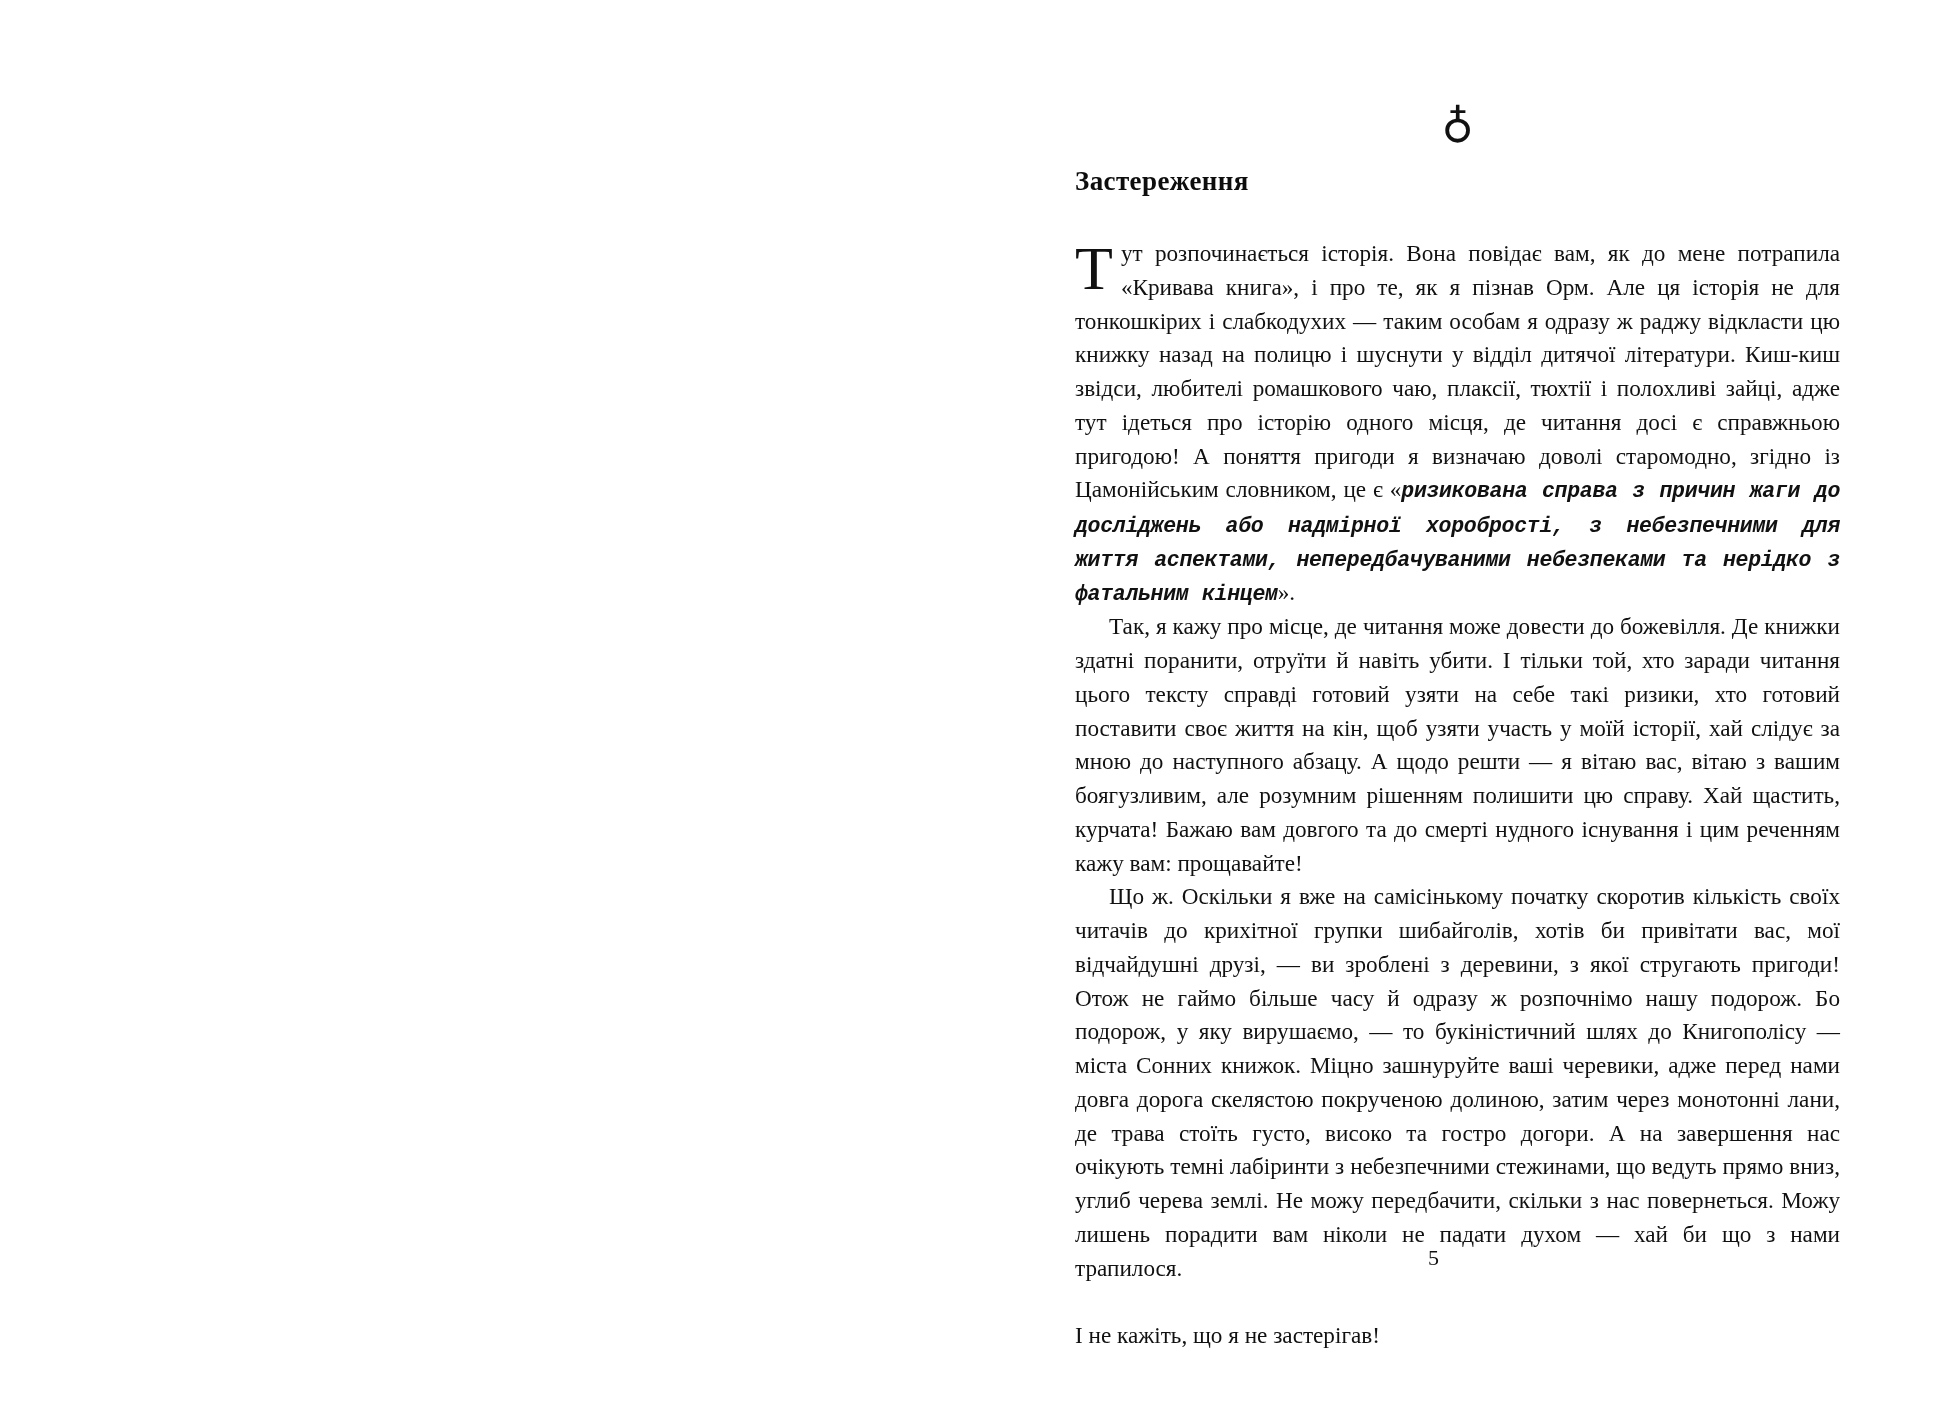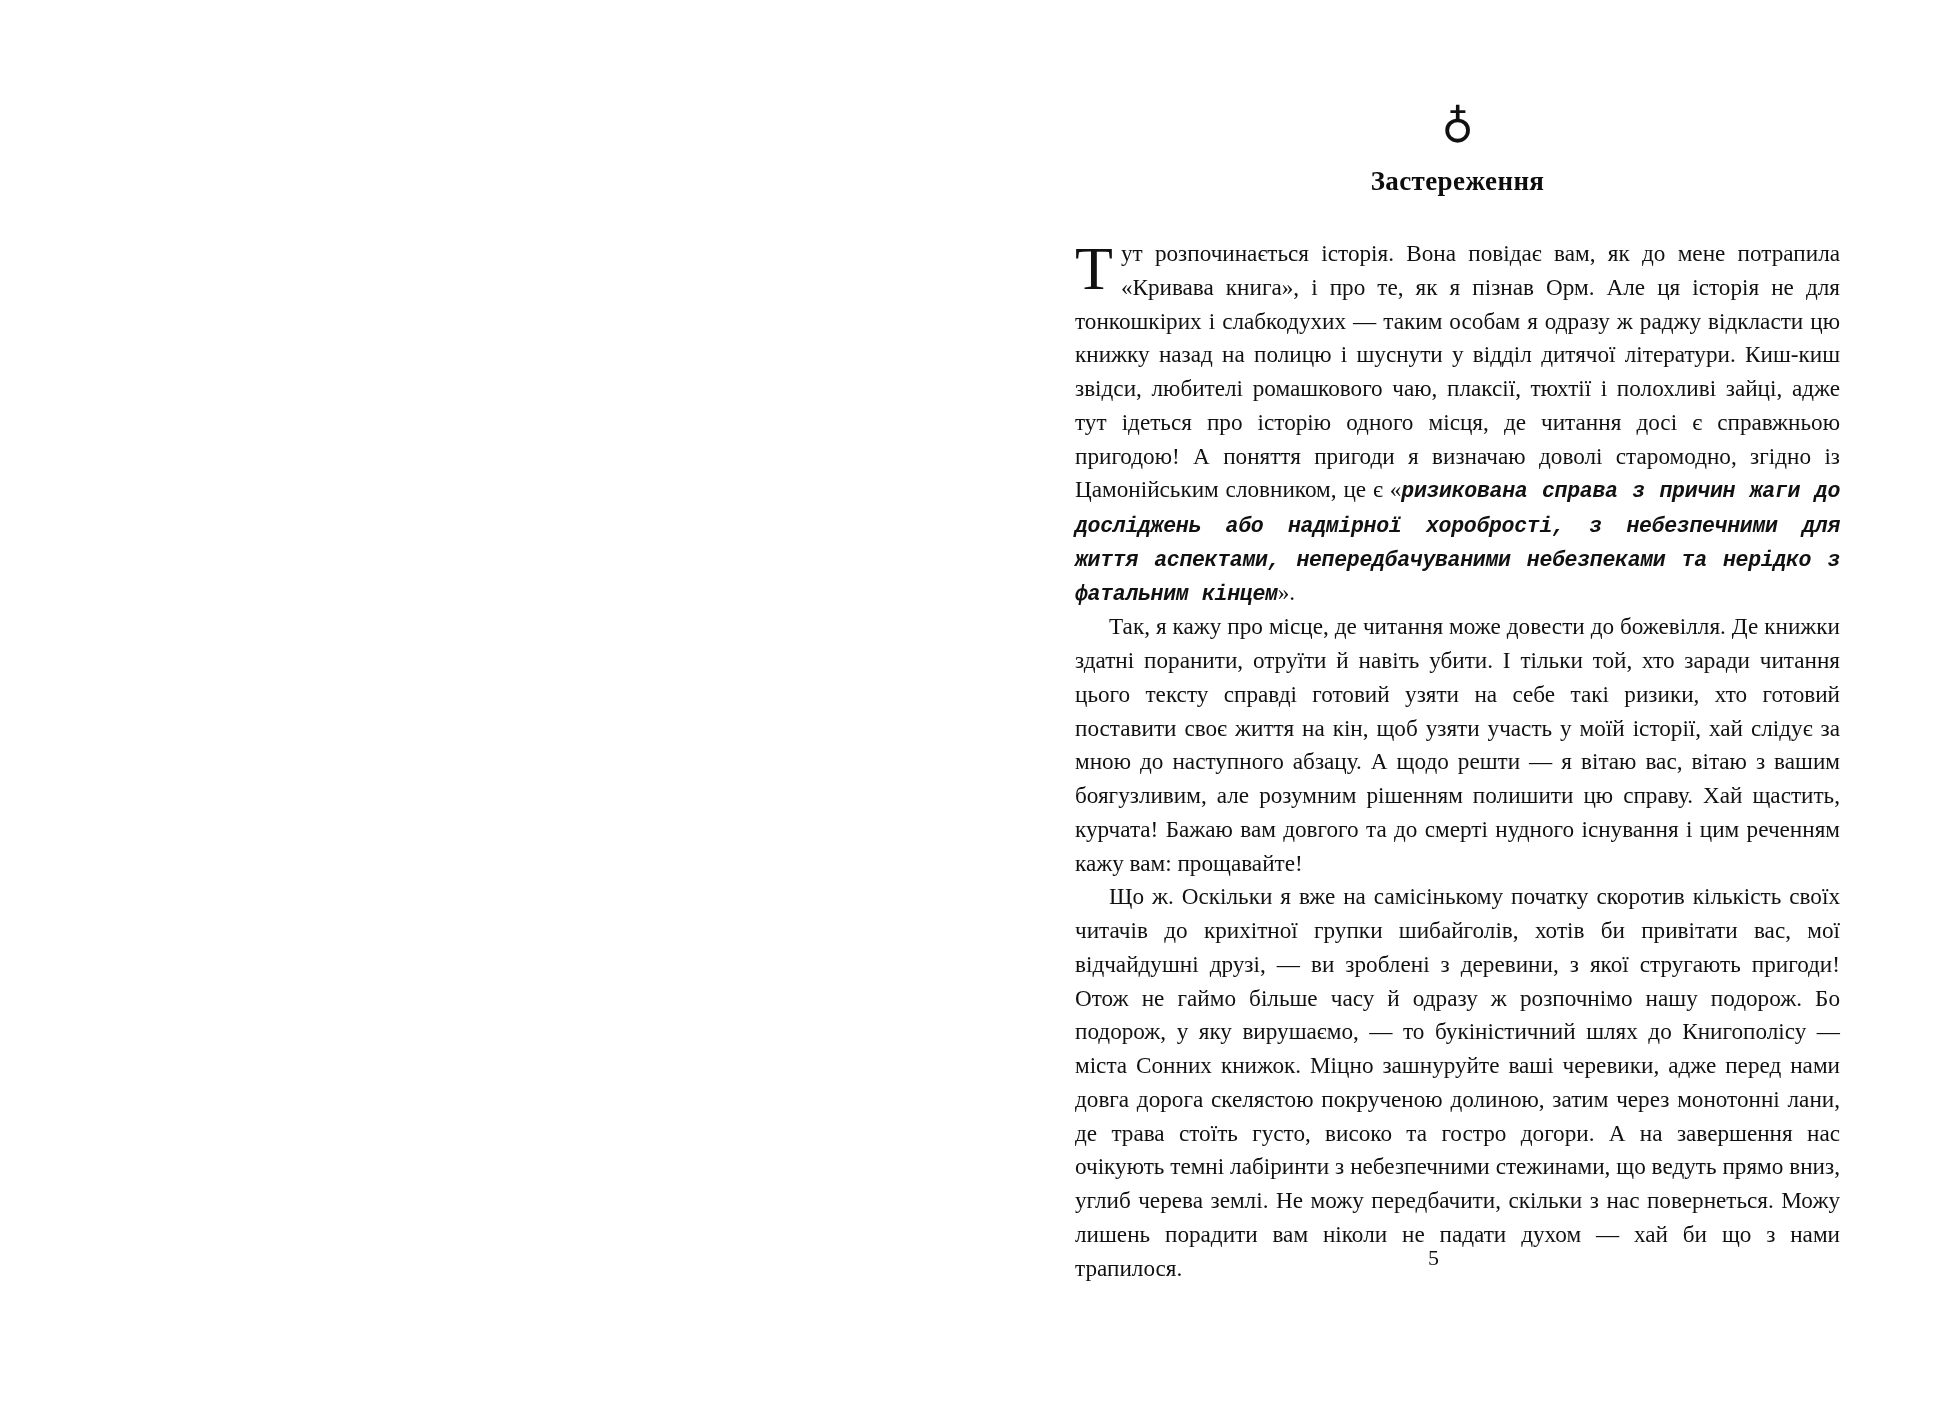--- a/index.html
+++ b/index.html
@@ -36,21 +36,21 @@
   .ornament {
     text-align: center;
     font-size: 44px;
     line-height: 1;
     color: #111111;
     margin: 0 0 22px 0;
     font-family: "DejaVu Serif", serif;
   }
 
   .chapter-title {
-    text-align: center;
+    text-align: left;
     font-size: 27px;
     font-weight: bold;
     letter-spacing: 0.4px;
     margin: 0 0 40px 0;
     color: #0d0d0d;
     font-family: "Liberation Serif", serif;
   }
 
   .para {
     font-size: 23.2px;
@@ -116,18 +116,19 @@
     <h1 class="chapter-title">Застереження</h1>
 
     <p class="para first">
       <span class="dropcap">Т</span><span>ут розпочинається історія. Вона повідає вам, як до мене потрапила «Кривава книга», і про те, як я пізнав Орм. Але ця історія не для тонкошкірих і слабкодухих — таким особам я одразу ж раджу відкласти цю книжку назад на полицю і шуснути у відділ дитячої літератури. Киш-киш звідси, любителі ромашкового чаю, плаксії, тюхтії і полохливі зайці, адже тут ідеться про історію одного місця, де читання досі є справжньою пригодою! А поняття пригоди я визначаю доволі старомодно, згідно із Цамонійським словником, це є </span><span>«</span><span class="fraktur">ризикована справа з причин жаги до досліджень або надмірної хоробрості, з небезпечними для життя аспектами, непередбачуваними небезпеками та нерідко з фатальним кінцем</span><span>».</span>
     </p>
 
     <p class="para">Так, я кажу про місце, де читання може довести до божевілля. Де книжки здатні поранити, отруїти й навіть убити. І тільки той, хто заради читання цього тексту справді готовий узяти на себе такі ризики, хто готовий поставити своє життя на кін, щоб узяти участь у моїй історії, хай слідує за мною до наступного абзацу. А щодо решти — я вітаю вас, вітаю з вашим боягузливим, але розумним рішенням полишити цю справу. Хай щастить, курчата! Бажаю вам довгого та до смерті нудного існування і цим реченням кажу вам: прощавайте!</p>
 
     <p class="para">Що ж. Оскільки я вже на самісінькому початку скоротив кількість своїх читачів до крихітної групки шибайголів, хотів би привітати вас, мої відчайдушні друзі, — ви зроблені з деревини, з якої стругають пригоди! Отож не гаймо більше часу й одразу ж розпочнімо нашу подорож. Бо подорож, у яку вирушаємо, — то букіністичний шлях до Книгополісу — міста Сонних книжок. Міцно зашнуруйте ваші черевики, адже перед нами довга дорога скелястою покрученою долиною, затим через монотонні лани, де трава стоїть густо, високо та гостро догори. А на завершення нас очікують темні лабіринти з небезпечними стежинами, що ведуть прямо вниз, углиб черева землі. Не можу передбачити, скільки з нас повернеться. Можу лишень порадити вам ніколи не падати духом — хай би що з нами трапилося.</p>
 
+    <p class="para closing">І не кажіть, що я не застерігав!</p>
 
   </div>
 
   <div class="folio">5</div>
 
 </div>
 
 </body></html>

